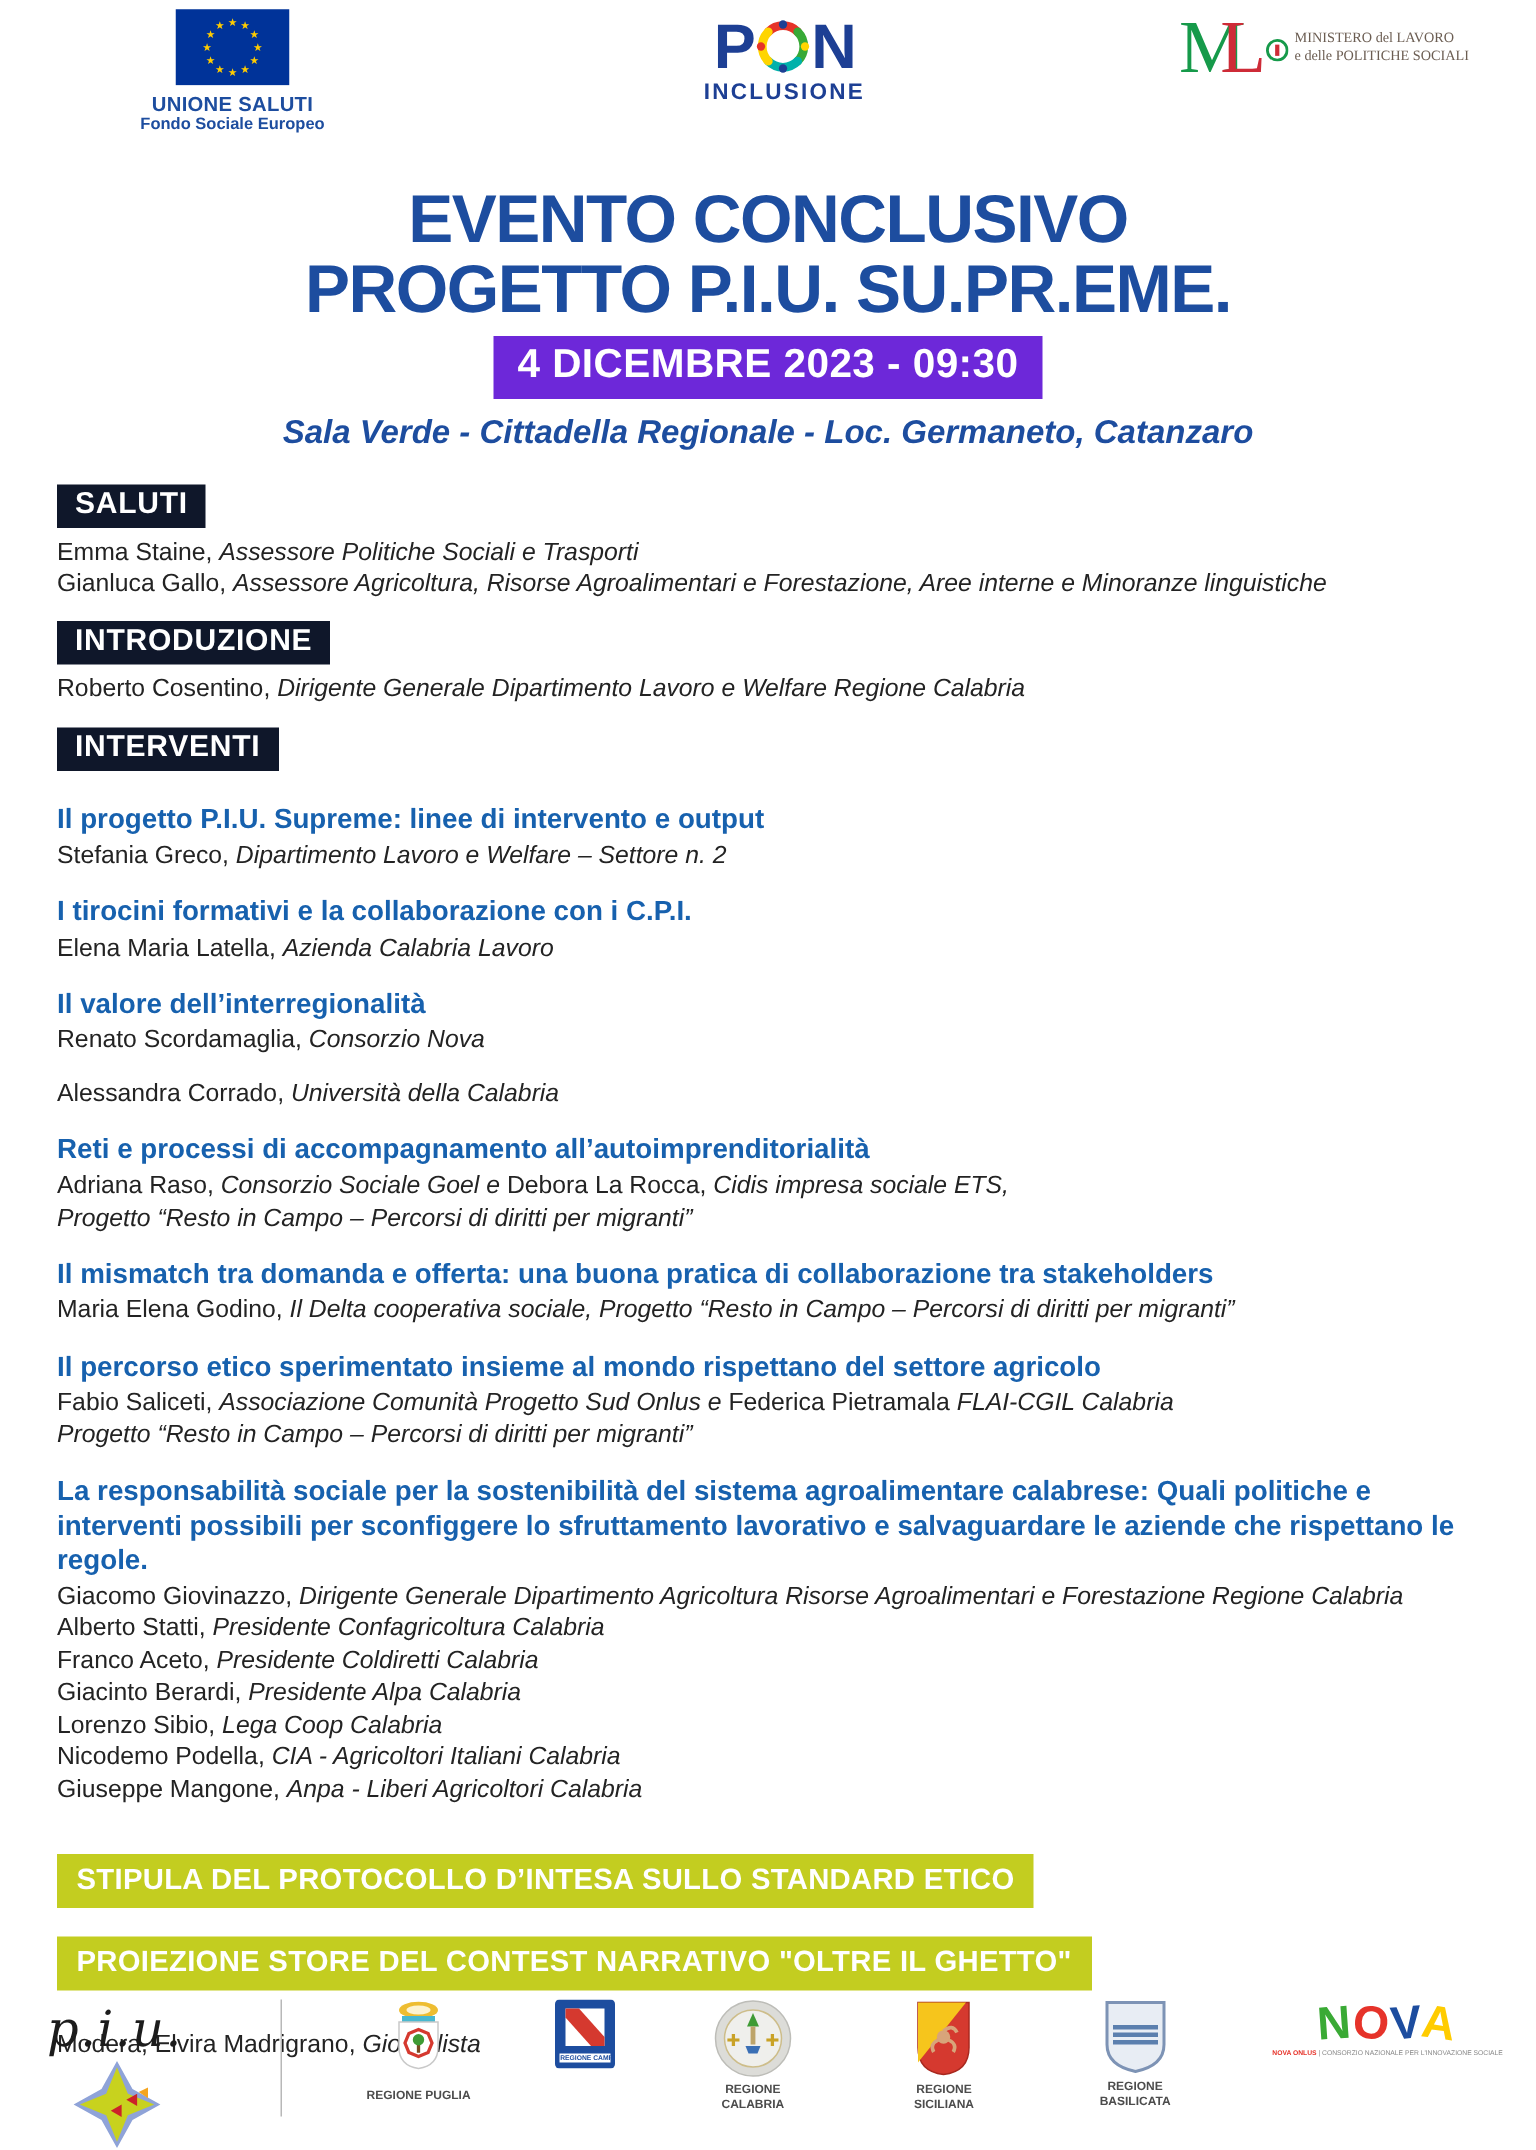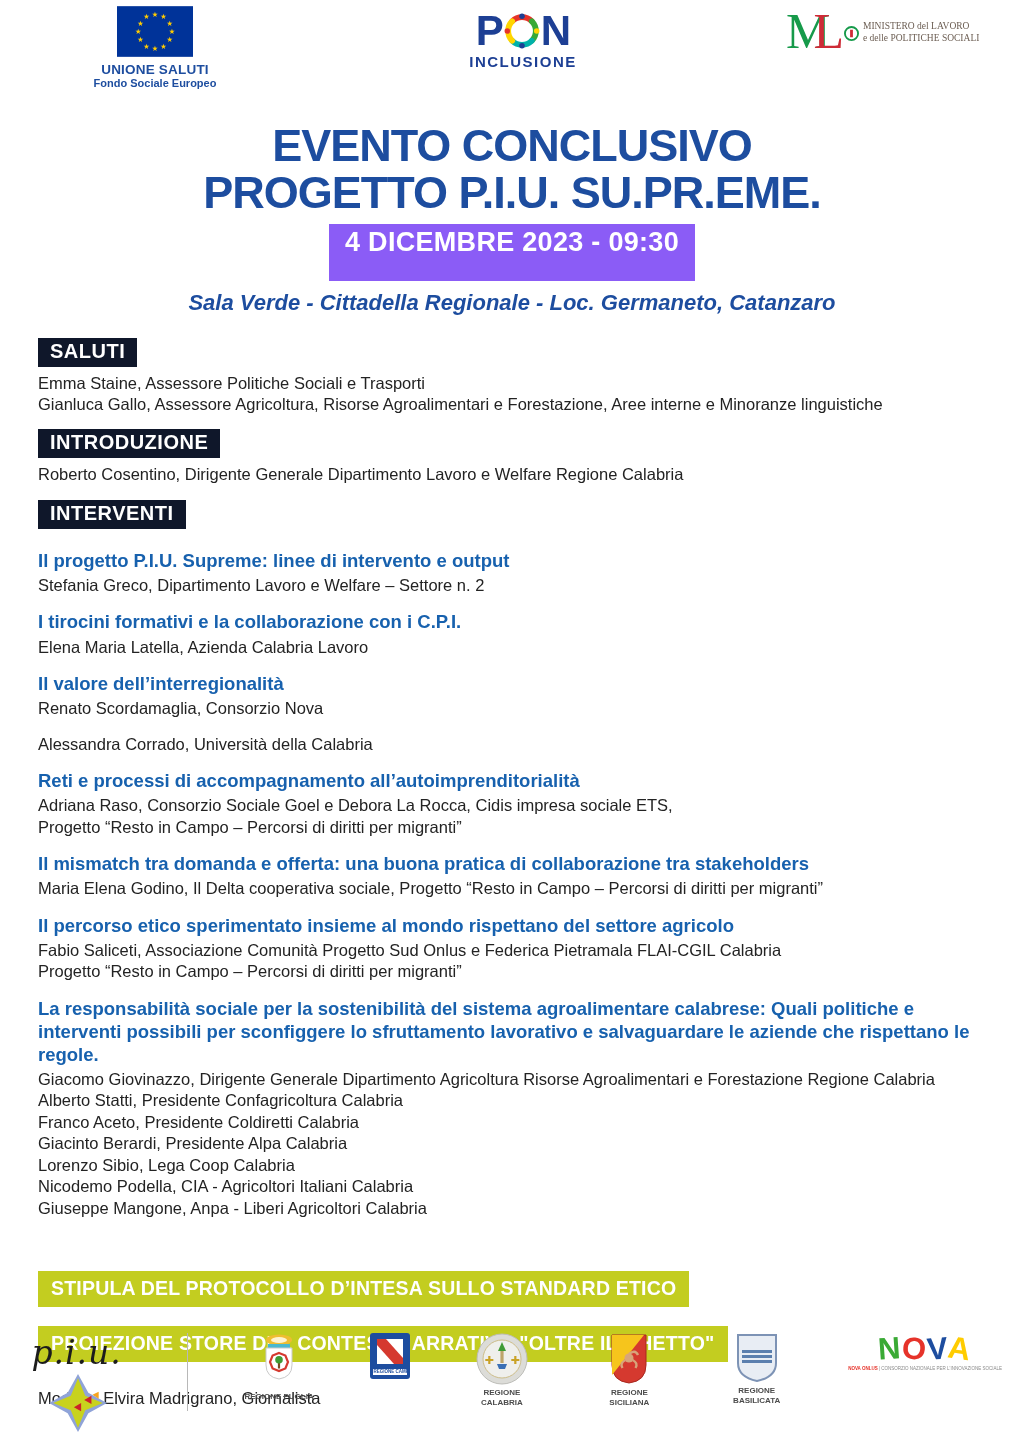--- a/index.html
+++ b/index.html
@@ -27,34 +27,34 @@
   .ml-monogram { font-family:"Liberation Serif", serif; font-size:50px; line-height:.95; }
   .ml-m { color:#169a4a; }
   .ml-l { color:#ce2b37; margin-left:-17px; }
   .ml-caption { display:flex; align-items:center; gap:4px; margin-top:3px; }
   .ml-text { font-family:"Liberation Serif", serif; color:#6b5d52; font-size:9.5px; line-height:1.25; text-align:left; }
   .ml-emblem { width:15px; height:15px; }
 
   
   .title-block { text-align:center; margin-top:14px; }
   .main-title { color:#1d4d9f; font-weight:bold; font-size:45px; line-height:1.05; letter-spacing:-1px; }
-  .date-badge { display:inline-block; background:#8b5cf6; color:#ffffff; font-weight:bold; font-size:27px; padding:3px 16px 23px; margin-top:7px; letter-spacing:.3px; }
+  .date-badge { display:inline-block; background:#6d28d9; color:#ffffff; font-weight:bold; font-size:27px; padding:3px 16px 8px; margin-top:7px; letter-spacing:.3px; }
   .location { color:#1d4d9f; font-weight:bold; font-style:italic; font-size:22px; margin-top:9px; }
 
   
   .content { margin:22px 38px 0 38px; }
   .section-badge { display:inline-block; background:#0f172a; color:#ffffff; font-weight:bold; font-size:20px; padding:2px 12px 4px; letter-spacing:.5px; margin-bottom:6px; }
   .badge-gap { margin-top:14px; }
   .speaker-line { font-size:16.5px; line-height:1.3; color:#232323; }
   .seg-b { font-weight:normal; }
-  .seg-i { }
+  .seg-i { font-style:italic; }
   .talk { margin-top:14px; }
   .talk-title { color:#1761ae; font-weight:bold; font-size:18.5px; line-height:1.25; margin-bottom:3px; }
   .banner { display:block; width:fit-content; background:#c3cd20; color:#ffffff; font-weight:bold; font-size:19.5px; padding:6px 13px 7px; letter-spacing:.2px; }
-  .banner-1 { margin-top:52px; }
+  .banner-1 { margin-top:32px; }
   .banner-2 { margin-top:19px; }
   .modera { margin-top:26px; font-size:16.5px; }
 
   
   .footer { position:absolute; left:0; right:0; bottom:0; height:100px; display:flex; align-items:flex-start; justify-content:space-between; padding:0 22px 8px 22px; }
   .footer-item { display:flex; flex-direction:column; align-items:center; }
   .logo-caption { font-size:8px; font-weight:bold; color:#4c4c4c; text-align:center; line-height:1.2; margin-top:3px; width:72px; }
   .piu-logo { display:flex; align-items:center; }
   .piu-script { font-family:"DejaVu Serif", serif; font-style:italic; font-size:33px; color:#1c1c1c; letter-spacing:1px; }
   .piu-star { width:62px; height:62px; margin:0 2px 0 4px; }

